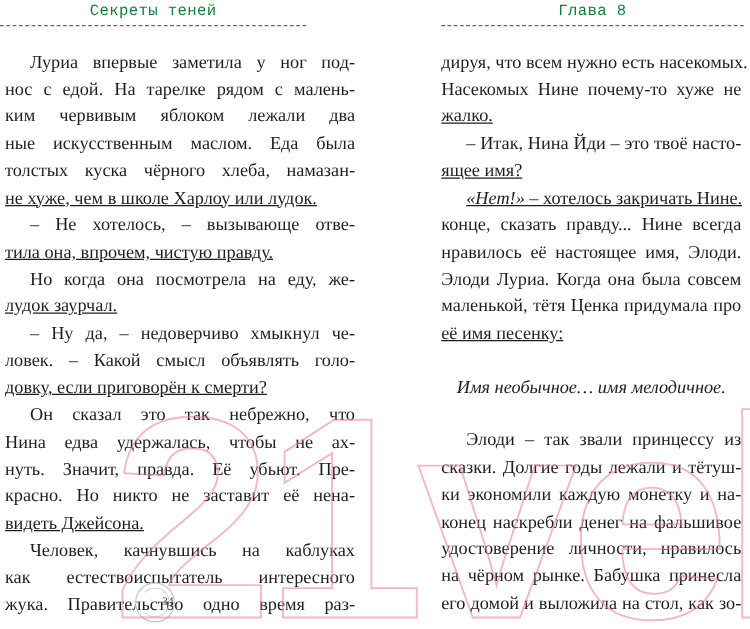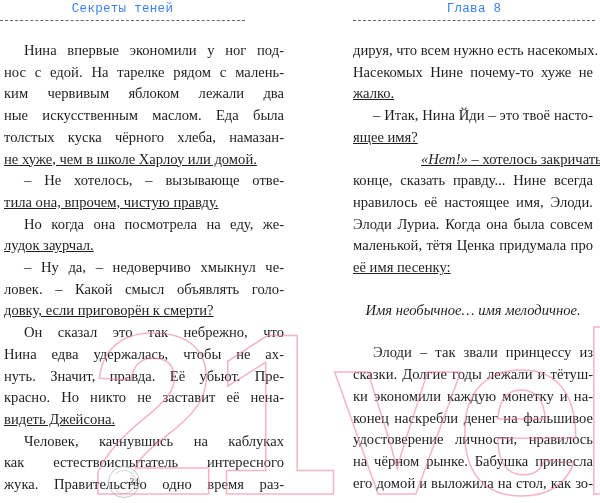--- a/index.html
+++ b/index.html
@@ -9,21 +9,21 @@
       font-family: "Liberation Serif", "DejaVu Serif", serif;
       color: #1e1e1e;
     }
     .page { position: absolute; top: 0; height: 503px; }
     .page.left { left: 0; width: 300px; }
     .page.right { left: 300px; width: 300px; }
 
     .running-head {
       position: absolute; top: 2px;
       font-family: "Liberation Mono", "DejaVu Sans Mono", monospace;
-      font-size: 12.5px; color: #3b82f6; letter-spacing: 0.3px;
+      font-size: 12.5px; color: #15803d; letter-spacing: 0.3px;
       text-align: center;
     }
     .left .running-head { left: 0; width: 245px; }
     .right .running-head { left: 53px; width: 242px; }
 
     .dash-rule {
       position: absolute; top: 20px; height: 0;
       border-top: 1.6px dashed #666;
     }
     .left .dash-rule { left: 0; width: 245px; }
@@ -35,21 +35,21 @@
       text-align: justify;
     }
     .left .text-block { left: 4px; width: 280px; }
     .right .text-block { left: 53px; width: 240px; }
 
     .line { display: block; white-space: nowrap; text-align-last: justify; }
     .line.last { text-align-last: left; text-decoration: underline; }
     .line.indent { text-indent: 20px; }
     .line.centered { text-align: left; text-align-last: center; font-style: italic; }
     .spacer { display: block; height: 21px; }
-    .em { font-style: italic; margin-left: 48px; }
+    .em { font-style: italic; }
 
     .folio {
       position: absolute; top: 466px; width: 32px; height: 32px;
       border-radius: 50%;
       border: 1.2px solid #c8c8c8;
       display: flex; align-items: center; justify-content: flex-end;
       font-family: "Liberation Serif", serif; font-size: 9.5px; color: #444;
       box-sizing: border-box;
     }
     .folio::after {
@@ -68,26 +68,26 @@
       pointer-events: none; white-space: nowrap;
     }
   </style>
 </head>
 <body>
 
 <div class="page left">
   <div class="running-head">Секреты теней</div>
   <div class="dash-rule"></div>
   <div class="text-block" id="left-body">
-      <span class="line indent">Нина впервые экономили у ног под-</span>
+      <span class="line indent">Луриа впервые заметила у ног под-</span>
       <span class="line">нос с едой. На тарелке рядом с малень-</span>
       <span class="line">ким червивым яблоком лежали два</span>
       <span class="line">ные искусственным маслом. Еда была</span>
       <span class="line">толстых куска чёрного хлеба, намазан-</span>
-      <span class="line last">не хуже, чем в школе Харлоу или домой.</span>
+      <span class="line last">не хуже, чем в школе Харлоу или лудок.</span>
       <span class="line indent">– Не хотелось, – вызывающе отве-</span>
       <span class="line last">тила она, впрочем, чистую правду.</span>
       <span class="line indent">Но когда она посмотрела на еду, же-</span>
       <span class="line last">лудок заурчал.</span>
       <span class="line indent">– Ну да, – недоверчиво хмыкнул че-</span>
       <span class="line">ловек. – Какой смысл объявлять голо-</span>
       <span class="line last">довку, если приговорён к смерти?</span>
       <span class="line indent">Он сказал это так небрежно, что</span>
       <span class="line">Нина едва удержалась, чтобы не ах-</span>
       <span class="line">нуть. Значит, правда. Её убьют. Пре-</span>

